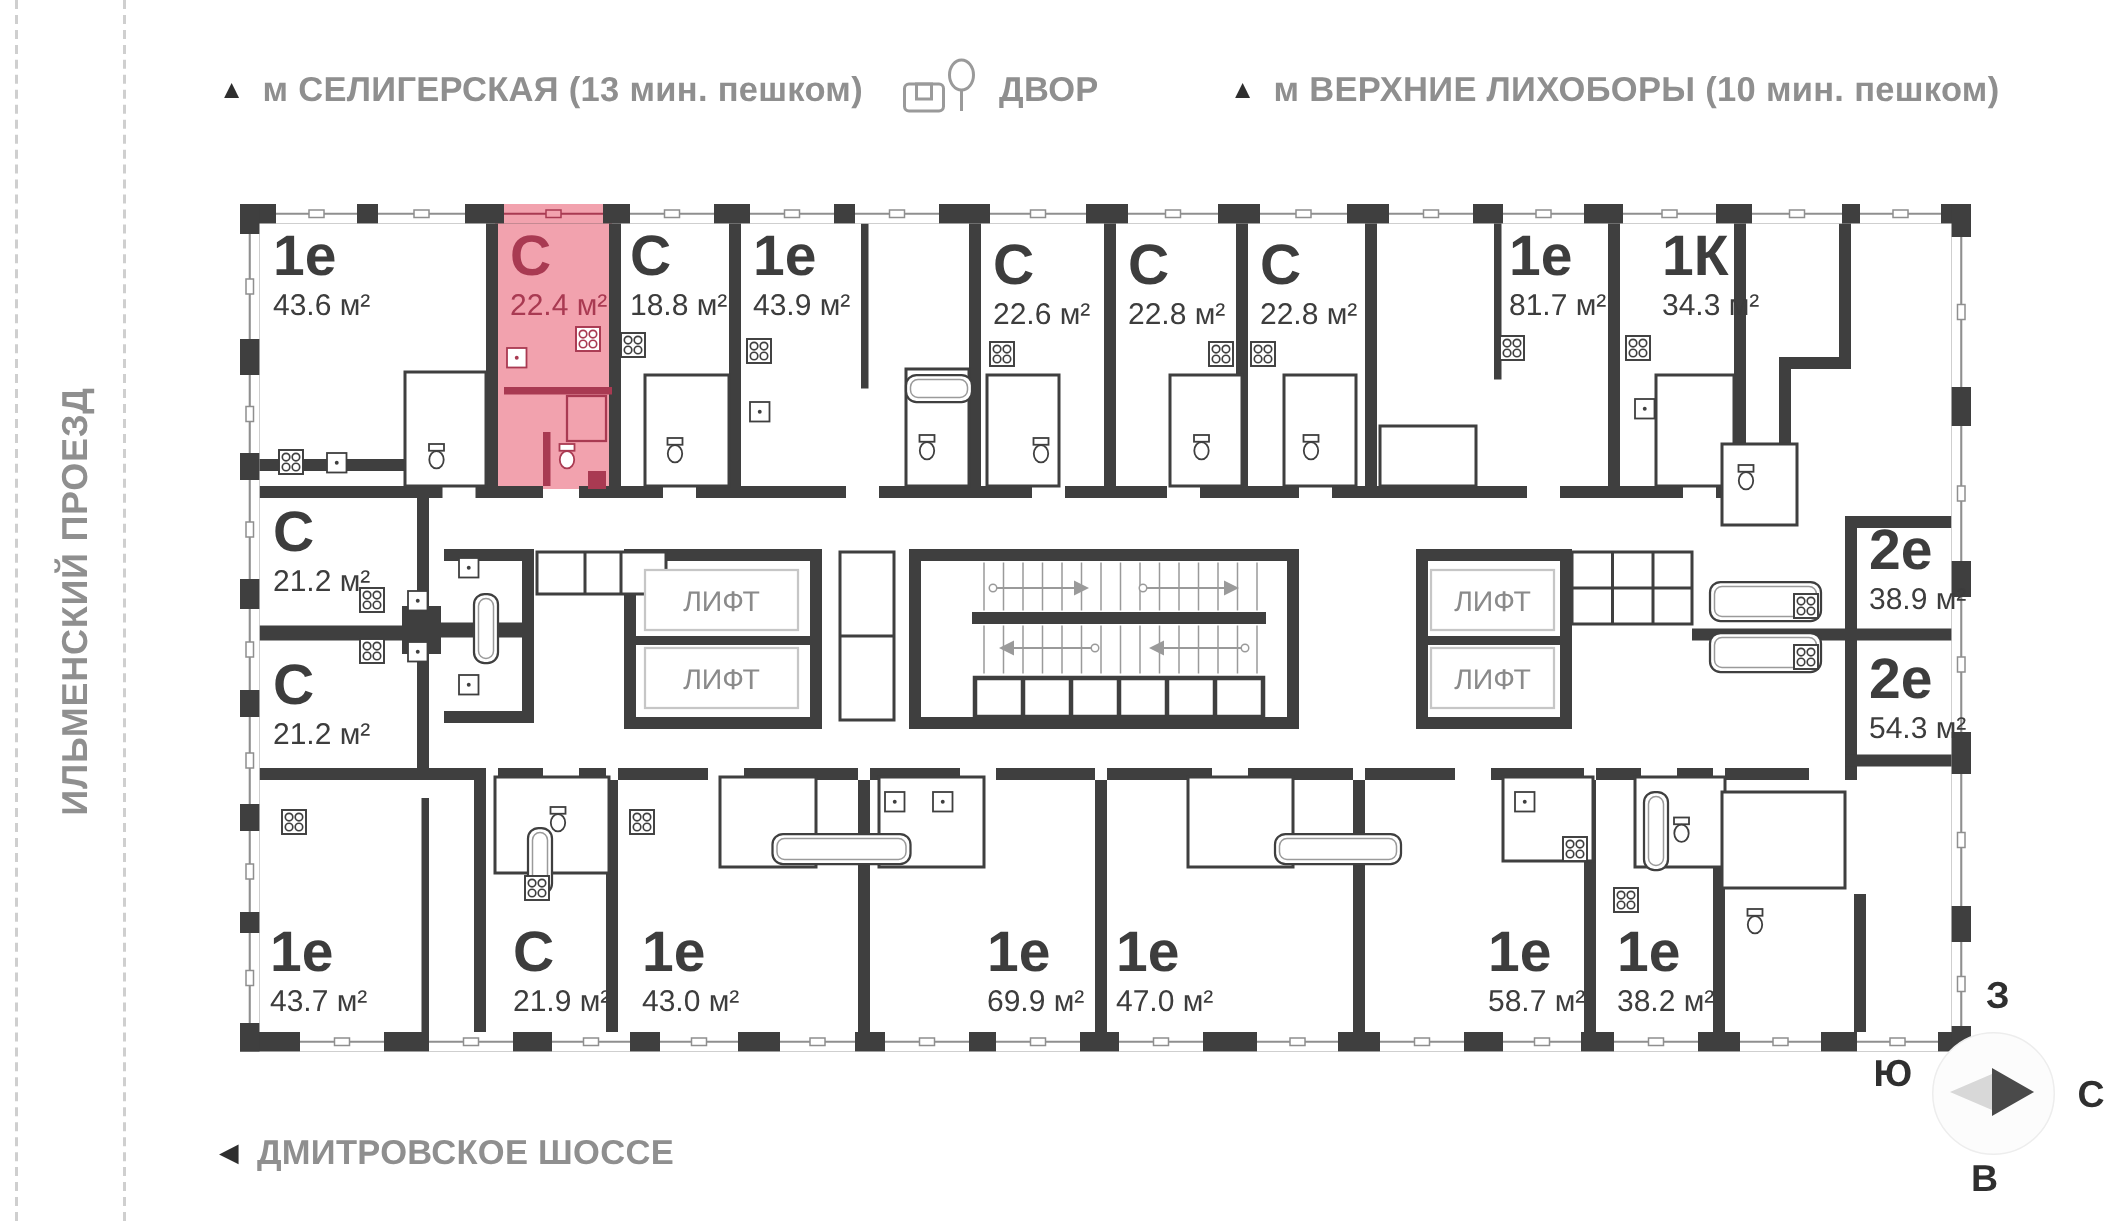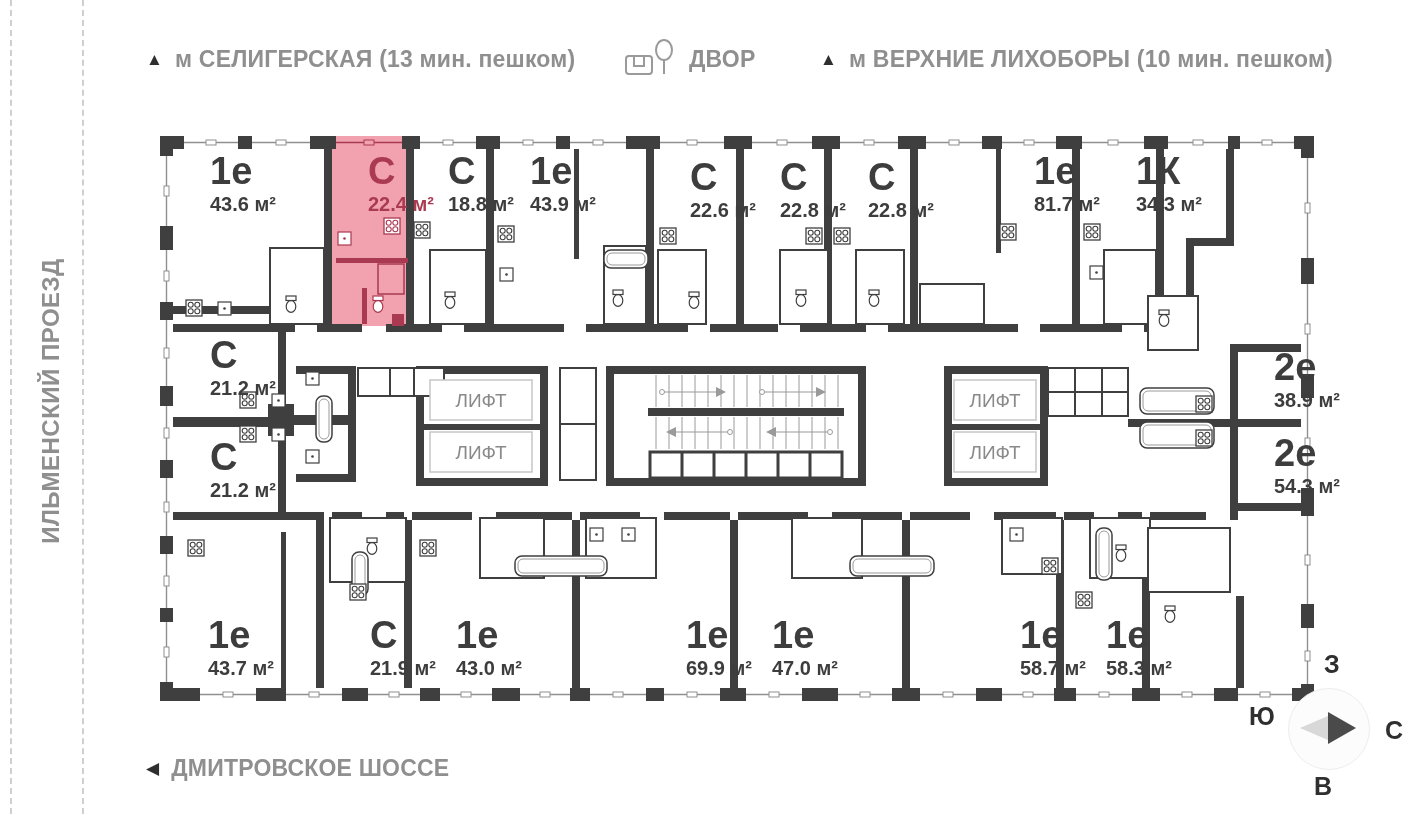--- a/index.html
+++ b/index.html
@@ -8,42 +8,42 @@
   
   .dash{position:absolute;top:0;height:814px;border-left:2px dashed #cfcfcf;}
   
   .street{position:absolute;display:flex;align-items:center;gap:12px;
           color:#8f8f8f;font-size:23px;font-weight:700;letter-spacing:.2px;white-space:nowrap;}
   .street .mark{color:#2e2e2e;font-size:17px;line-height:1;}
   .vstreet{position:absolute;left:-110px;top:386px;width:324px;height:30px;
            transform:rotate(-90deg);text-align:center;color:#8f8f8f;
            font-size:24px;font-weight:700;letter-spacing:.5px;white-space:nowrap;}
   
-  .unit{position:absolute;z-index:5;color:#3d3d3d;line-height:1;cursor:pointer;margin-left:28px;}
+  .unit{position:absolute;z-index:5;color:#3d3d3d;line-height:1;cursor:pointer;}
   .unit .u-type{font-size:38px;font-weight:700;}
-  .unit .u-area{font-size:20px;font-weight:700;margin-top:4px;}
+  .unit .u-area{font-size:20px;font-weight:400;margin-top:4px;}
   .unit.hl{color:#a93a52;}
   
   .compass-circle{position:absolute;left:1288px;top:688px;width:80px;height:80px;
                   border-radius:50%;background:#fcfcfc;border:1px solid #ededed;}
   .cdir{position:absolute;color:#2f2f2f;font-size:25px;font-weight:700;z-index:6;}
   svg{position:absolute;left:0;top:0;}
   text.lift{fill:#8a8a8a;font-size:19px;font-family:"Liberation Sans",sans-serif;}
 </style>
 </head>
 <body>
 
 <div class="dash" style="left:10px"></div>
 <div class="dash" style="left:82px"></div>
 
 <div class="street" style="left:146px;top:46px">
   <span class="mark">▲</span>
   <span>м СЕЛИГЕРСКАЯ (13 мин. пешком)</span>
 </div>
-<div class="street" style="left:623px;top:38px">
+<div class="street" style="left:600px;top:38px">
   <svg width="54" height="42" viewBox="0 0 54 42" style="position:static">
     <rect x="3" y="18" width="26" height="18" rx="3" fill="none" stroke="#9a9a9a" stroke-width="2"></rect>
     <rect x="11" y="18" width="10" height="10" fill="none" stroke="#9a9a9a" stroke-width="2"></rect>
     <ellipse cx="41" cy="12" rx="8" ry="10" fill="none" stroke="#9a9a9a" stroke-width="2"></ellipse>
     <line x1="41" y1="22" x2="41" y2="36" stroke="#9a9a9a" stroke-width="2"></line>
   </svg>
   <span>ДВОР</span>
 </div>
 <div class="street" style="left:820px;top:46px">
   <span class="mark">▲</span>
@@ -511,21 +511,21 @@
 <div class="unit" style="left:744px;top:616px">
     <div class="u-type">1е</div>
     <div class="u-area">47.0 м²</div>
   </div>
 <div class="unit" style="left:992px;top:616px">
     <div class="u-type">1е</div>
     <div class="u-area">58.7 м²</div>
   </div>
 <div class="unit" style="left:1078px;top:616px">
     <div class="u-type">1е</div>
-    <div class="u-area">58.3 м²</div>
+    <div class="u-area">38.2 м²</div>
   </div>
 
 <div class="compass-circle"></div>
 <div class="cdir" style="left:1324px;top:650px">З</div>
 <div class="cdir" style="left:1249px;top:702px">Ю</div>
 <div class="cdir" style="left:1385px;top:716px">С</div>
 <div class="cdir" style="left:1314px;top:772px">В</div>
 <svg width="62" height="40" viewBox="0 0 62 40" style="left:1298px;top:708px">
   <polygon points="2,20 30,8 30,32" fill="#d8d8d8"></polygon>
   <polygon points="30,4 30,36 58,20" fill="#4a4a4a"></polygon>

